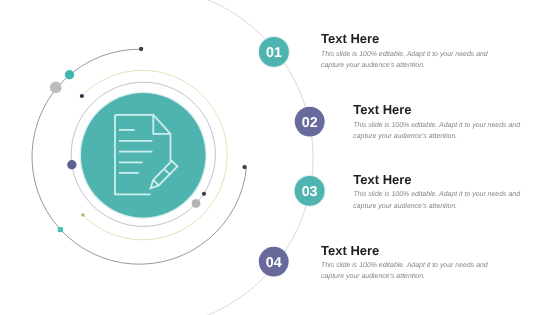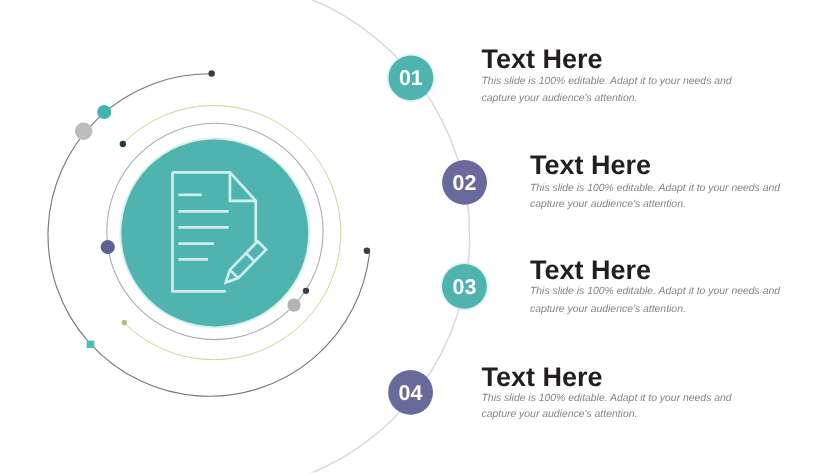--- a/index.html
+++ b/index.html
@@ -1,21 +1,21 @@
 <!DOCTYPE html>
 <html><head>
 <meta charset="utf-8">
 <style>
   html,body{margin:0;padding:0;}
   body{width:560px;height:315px;background:#ffffff;overflow:hidden;
        font-family:"Liberation Sans",sans-serif;-webkit-font-smoothing:antialiased;text-rendering:geometricPrecision;}
   #slide{position:relative;width:560px;height:315px;background:#fff;overflow:hidden;}
   #art{position:absolute;left:0;top:0;width:560px;height:315px;}
   .item{position:absolute;}
-  .item .title{font-size:18px;font-weight:bold;color:#231f20;
+  .item .title{font-size:13px;font-weight:bold;color:#231f20;
                line-height:14px;white-space:nowrap;}
   .item .body{font-size:6.95px;font-style:italic;color:#85868a;line-height:11.3px;
               width:168px;}
   .numtext{font-size:14.3px;font-weight:bold;fill:#ffffff;
            font-family:"Liberation Sans",sans-serif;letter-spacing:0px;}
 </style>
 </head>
 <body>
 
 <div id="slide">

